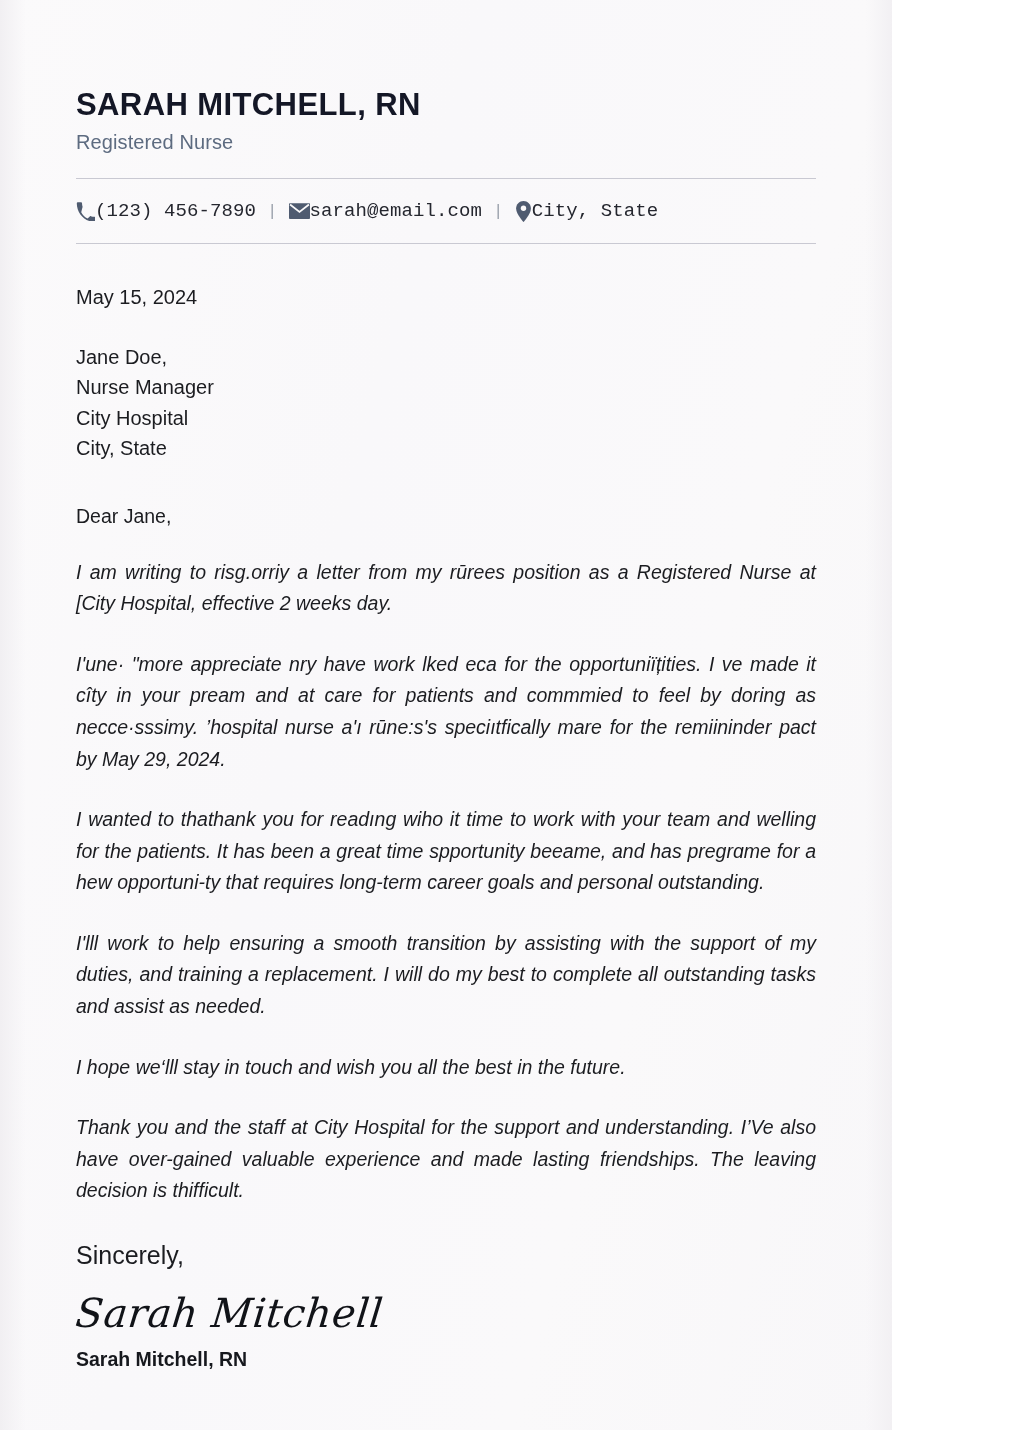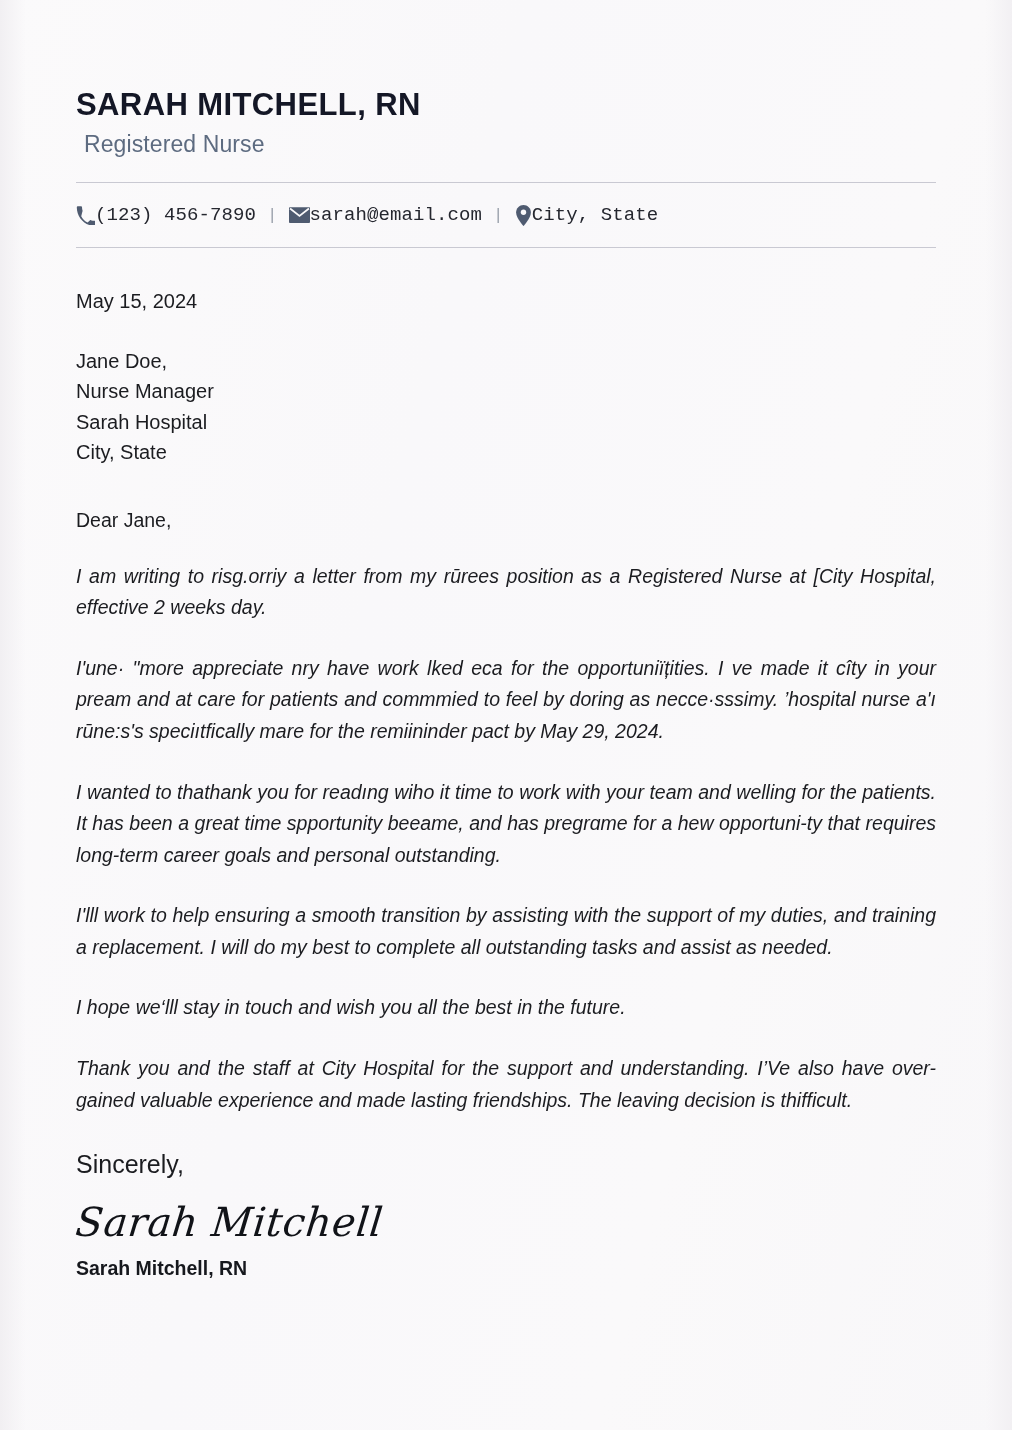--- a/index.html
+++ b/index.html
@@ -9,21 +9,21 @@
   body {
     width: 1024px;
     height: 1430px;
     background: #ffffff;
     font-family: "Liberation Sans", sans-serif;
     -webkit-font-smoothing: antialiased;
   }
 
   .page {
     position: relative;
-    width: 1012px;
+    width: 892px;
     height: 1430px;
     background:
       linear-gradient(105deg, #fbfafb 0%, #f9f8fa 38%, #faf9fa 70%, #f8f7f9 100%);
     box-sizing: border-box;
     overflow: hidden;
   }
 
   
   .page::before {
     content: "";
@@ -54,24 +54,24 @@
   }
   .name {
     font-size: 31px;
     font-weight: 700;
     letter-spacing: 0.4px;
     color: #141726;
     line-height: 1.1;
     margin: 0;
   }
   .role {
-    font-size: 23px;
+    font-size: 20px;
     font-weight: 400;
     color: #5d6b80;
-    margin: 9px 0 0 8px;
+    margin: 9px 0 0 0;
     letter-spacing: 0.1px;
   }
 
   .rule {
     height: 1px;
     background: #c9c9d2;
     margin-top: 24px;
   }
   .rule.lower {
     margin-top: 0;
@@ -229,21 +229,21 @@
 
     <div class="rule lower"></div>
 
     <div class="letter">
 
       <div class="date">May 15, 2024</div>
 
       <div class="recipient">
         <div>Jane Doe,</div>
         <div>Nurse Manager</div>
-        <div>Sarah Hospital</div>
+        <div>City Hospital</div>
         <div>City, State</div>
       </div>
 
       <div class="salutation">Dear Jane,</div>
 
       <p class="para">I am writing to risg.orriy a letter from my rūrees position as a Registered Nurse at [City Hospital, effective 2 weeks day.</p>
       <p class="para">I'une· "more appreciate nry have work lked eca for the opportuniïțities. I ve made it cîty in your pream and at care for patients and commmied to feel by doring as necce·sssimy. ’hospital nurse a'ı rūne:s's speciıtfically mare for the remiininder pact by May 29, 2024.</p>
       <p class="para">I wanted to thathank you  for readıng wiho it time to work with your team and welling for the patients. It has been a great time spportunity beeame, and has pregrɑme for a hew opportuni-ty that requires long-term career goals and personal outstanding.</p>
       <p class="para">I'lll work to help ensuring a smooth transition by assisting with the support of my duties, and training a replacement. I will do my best to complete all outstanding tasks and assist as needed.</p>
       <p class="para">I hope we‘lll  stay in touch and wish you all the best in the future.</p>

